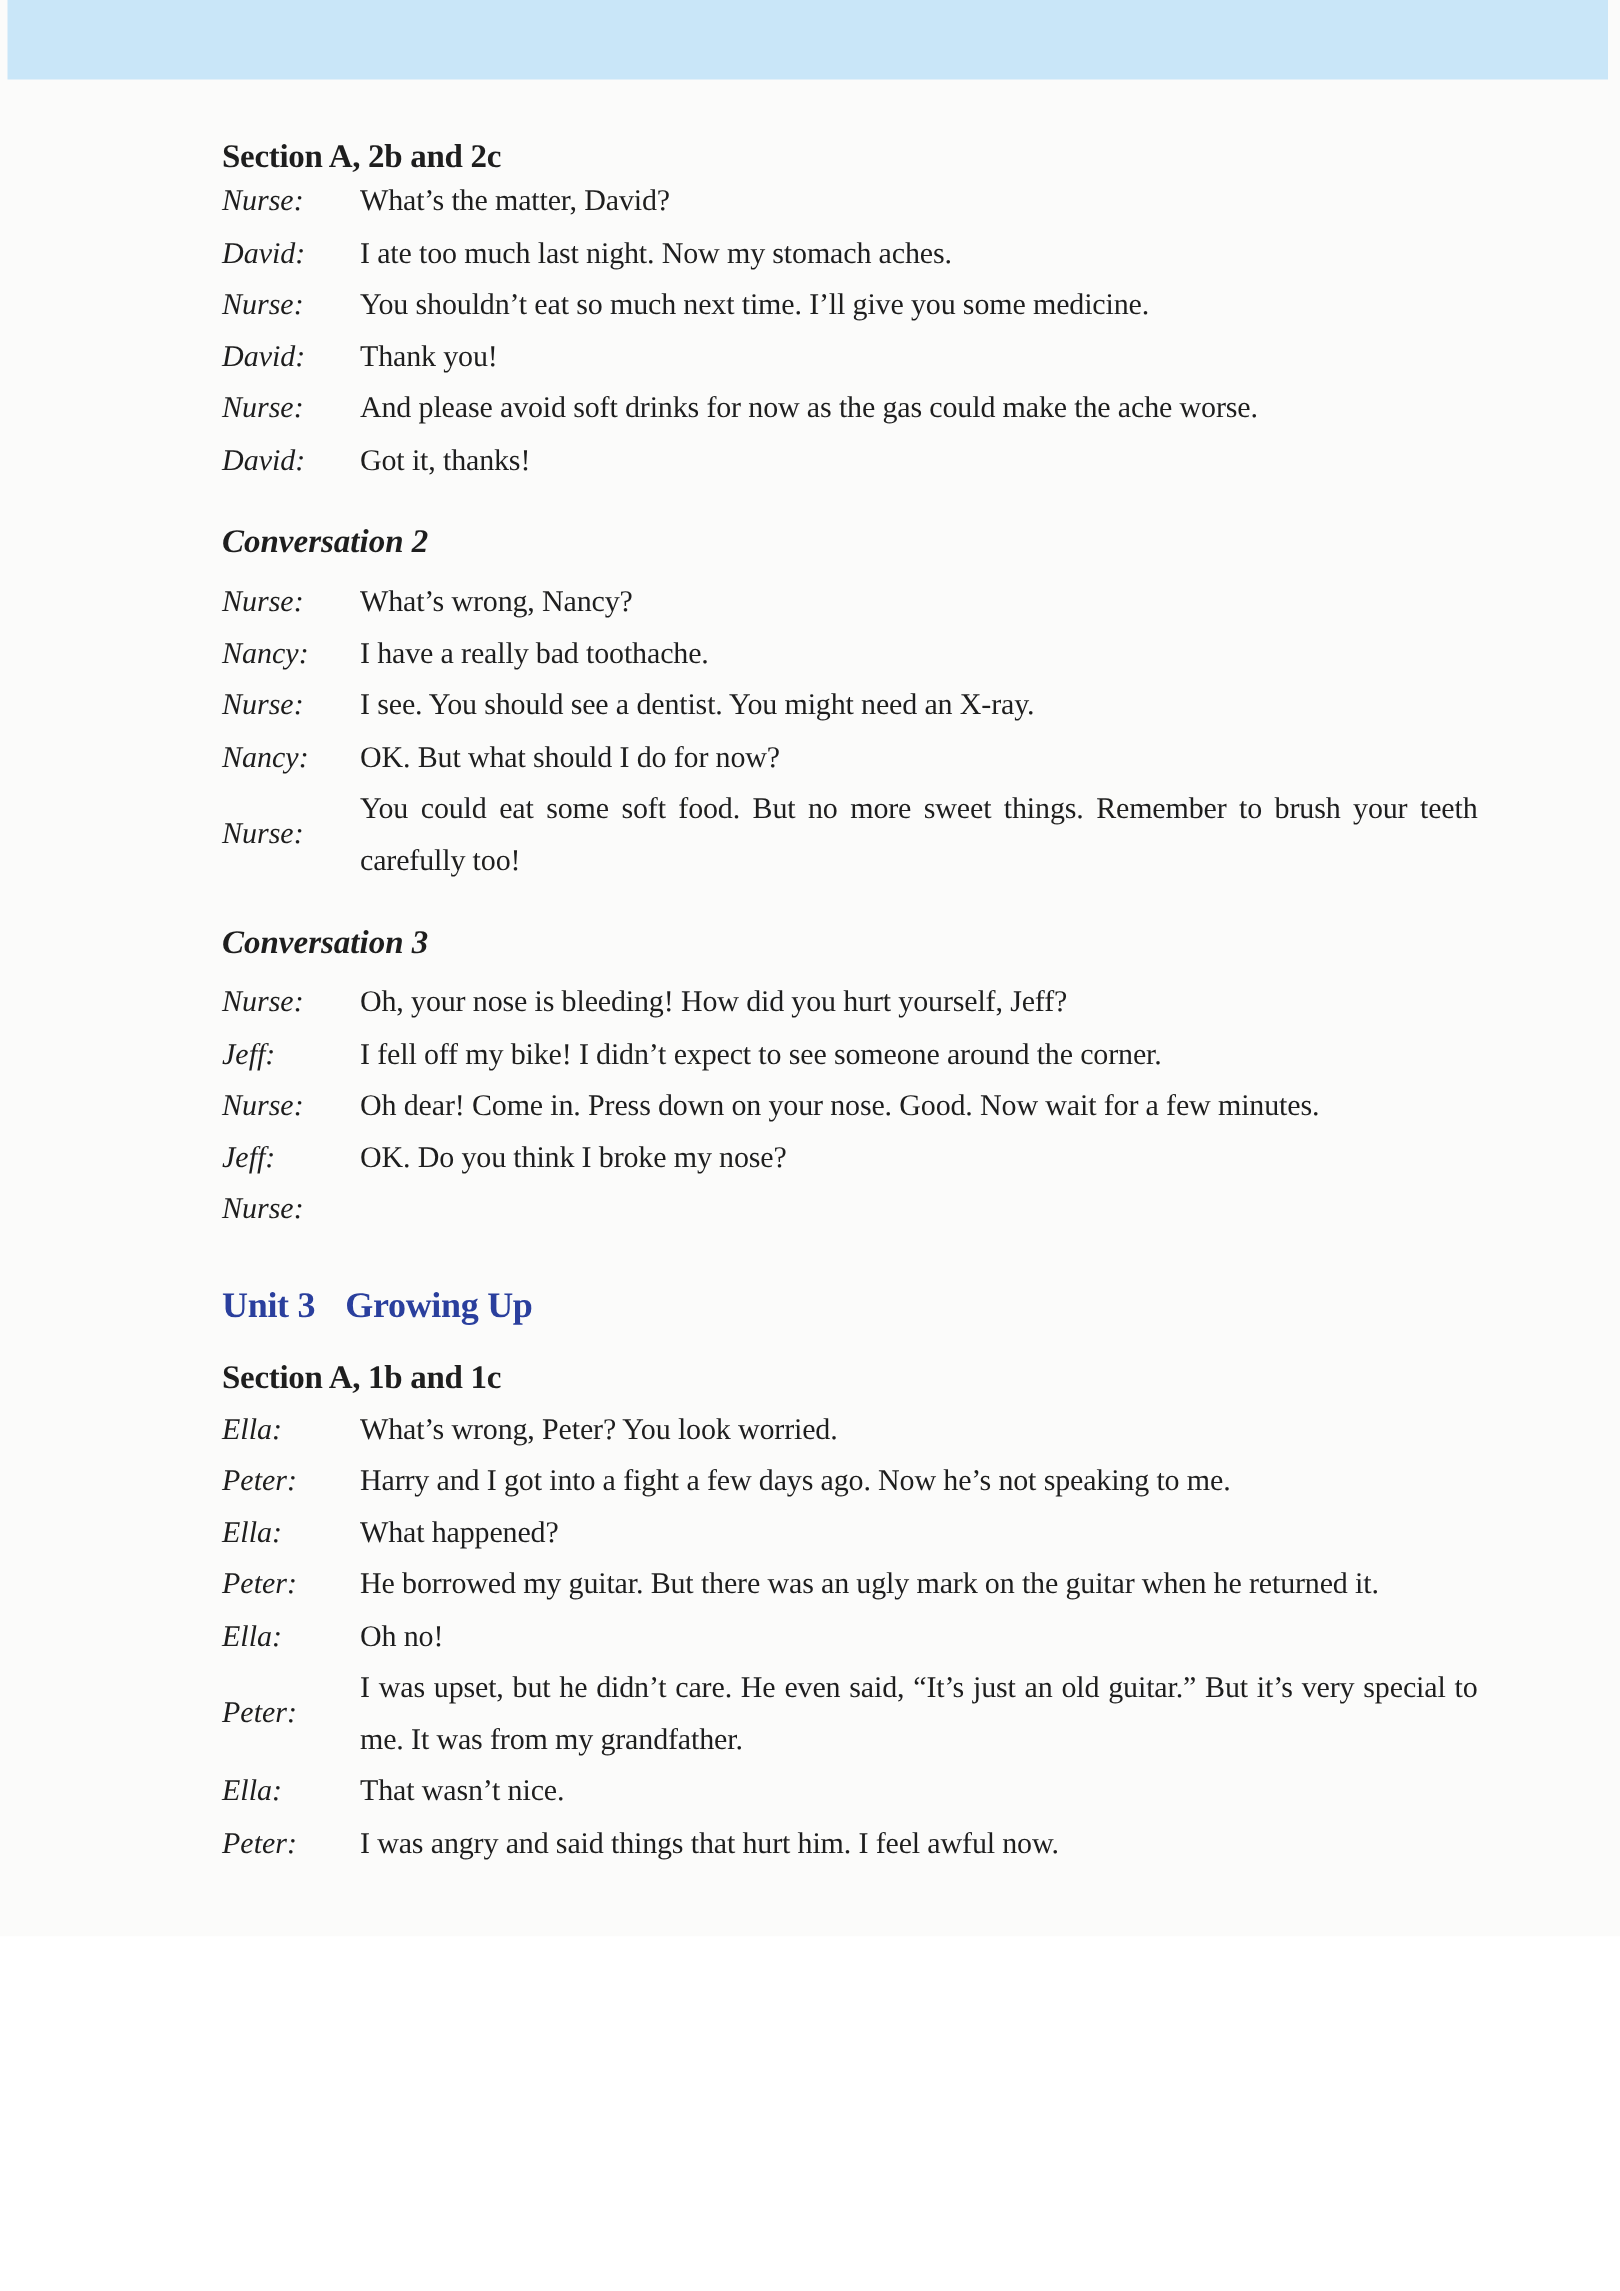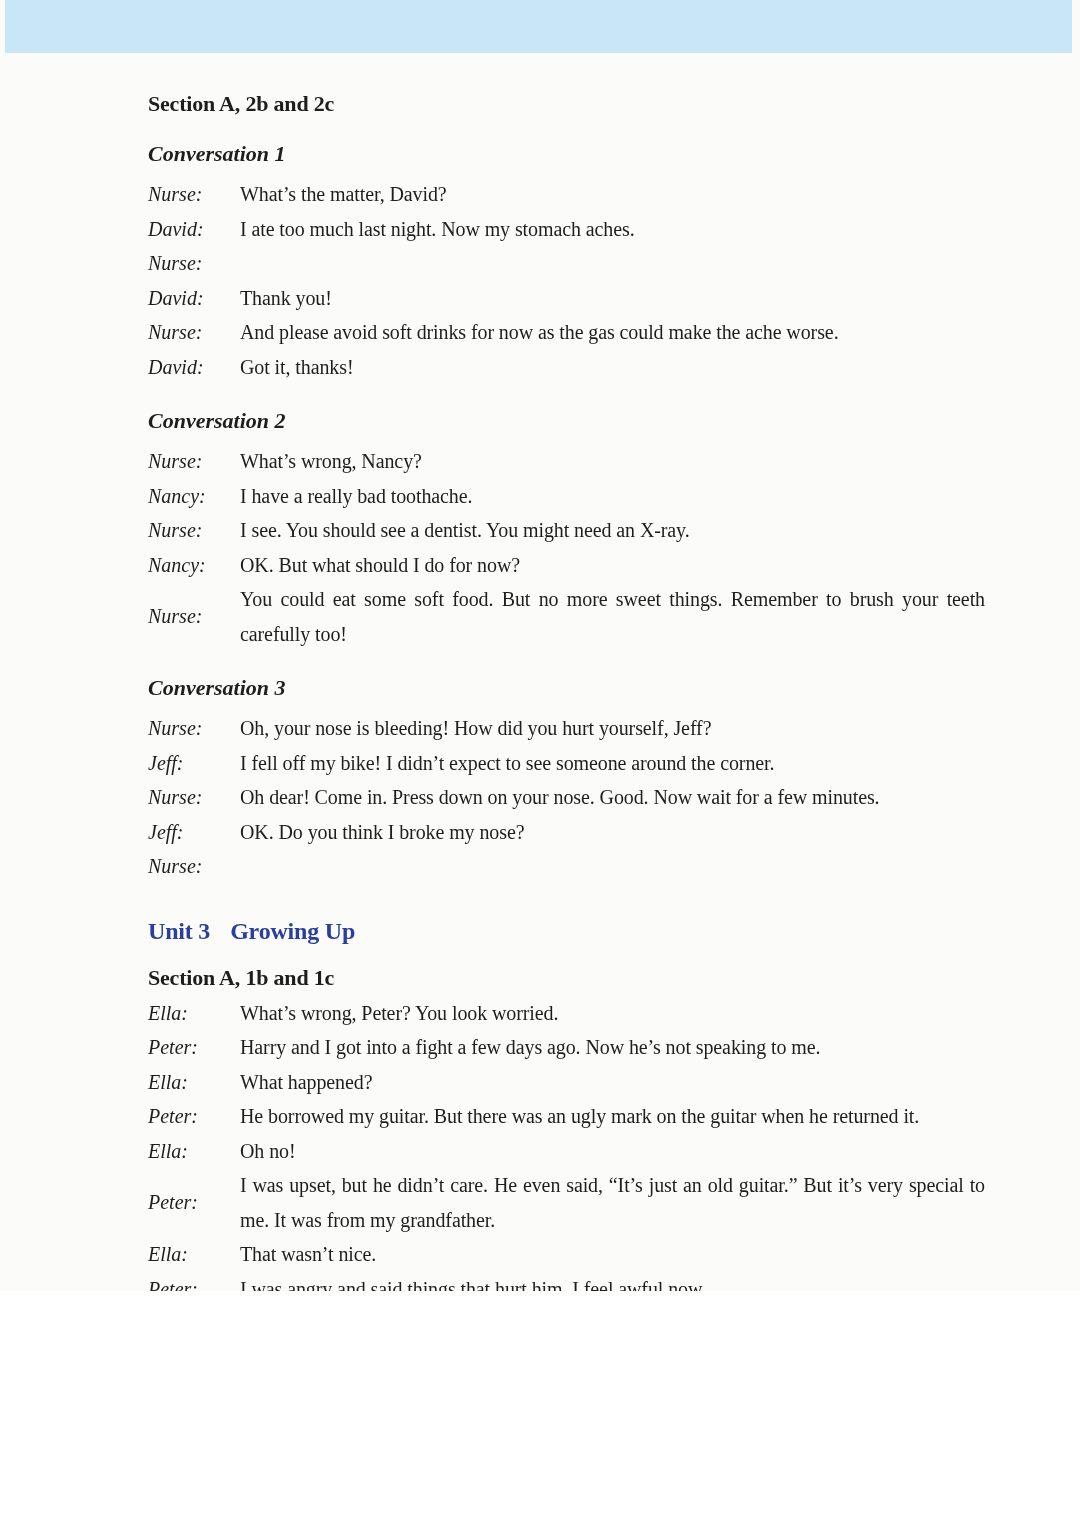--- a/index.html
+++ b/index.html
@@ -101,31 +101,31 @@
 <body>
 
 <div class="page">
   <div class="band"></div>
 
   <div class="content">
 
     <h2 class="sec-heading">Section A, 2b and 2c</h2>
 
     <div>
-      <h3 class="conv-title">Conversation 1</h3>
       <div class="line">
         <span class="spk">Nurse:</span>
         <span class="txt">What’s the matter, David?</span>
       </div>
       <div class="line">
         <span class="spk">David:</span>
         <span class="txt">I ate too much last night. Now my stomach aches.</span>
       </div>
       <div class="line">
         <span class="spk">Nurse:</span>
+        <span class="txt">You shouldn’t eat so much next time. I’ll give you some medicine.</span>
       </div>
       <div class="line">
         <span class="spk">David:</span>
         <span class="txt">Thank you!</span>
       </div>
       <div class="line">
         <span class="spk">Nurse:</span>
         <span class="txt">And please avoid soft drinks for now as the gas could make the ache worse.</span>
       </div>
       <div class="line">

